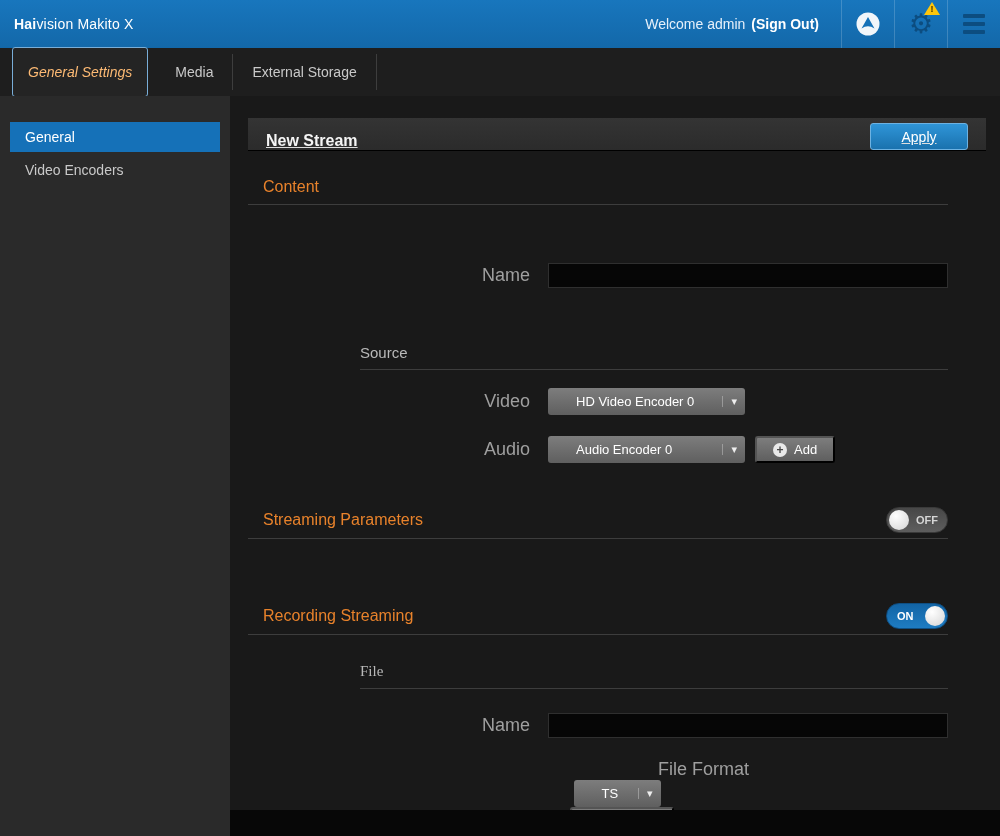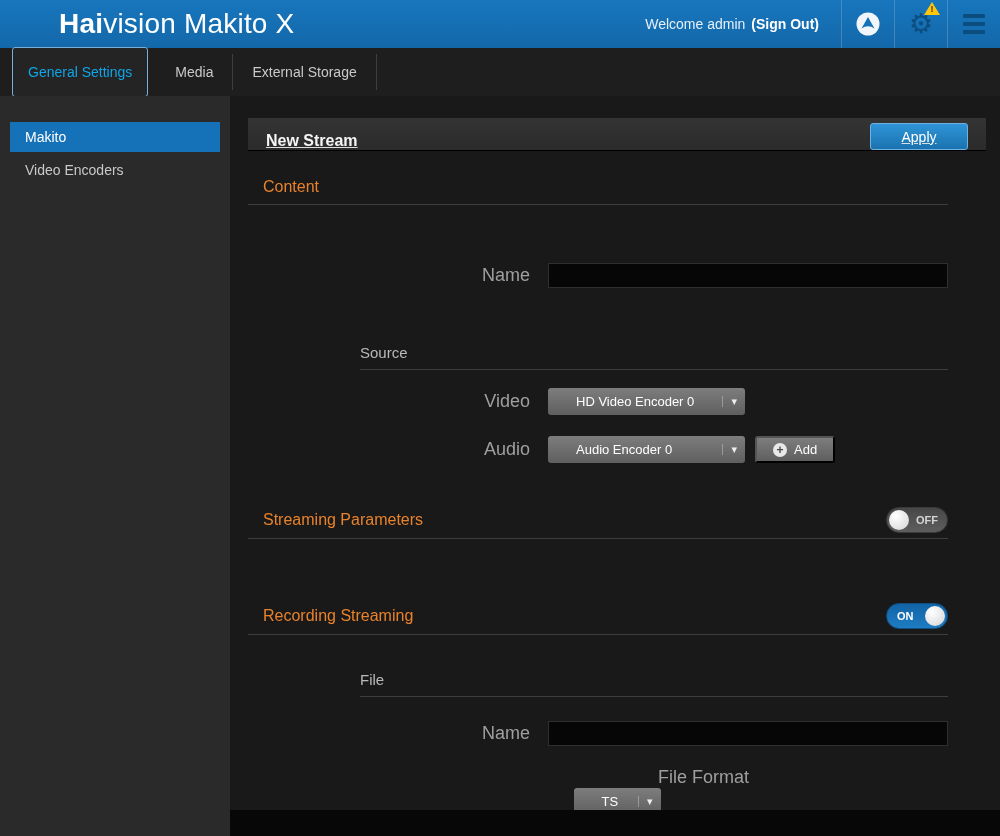--- a/index.html
+++ b/index.html
@@ -1,37 +1,37 @@
 <!DOCTYPE html>
 <html><head>
 <meta charset="utf-8">
 <style>
   *{margin:0;padding:0;box-sizing:border-box;}
   html,body{width:1000px;height:836px;}
   body{font-family:"Liberation Sans","DejaVu Sans",sans-serif;background:#191919;color:#ddd;overflow:hidden;}
 
   
   .topbar{height:48px;background:linear-gradient(#1876bd,#1368a9);display:flex;align-items:center;justify-content:space-between;padding-left:14px;}
-  .brand{color:#fff;font-size:28px;letter-spacing:.2px;white-space:pre;margin-left:45px;}
+  .brand{color:#fff;font-size:14px;letter-spacing:.2px;white-space:pre;}
   .brand .hai{font-weight:700;}
   .topbar-right{display:flex;align-items:center;height:100%;}
   .welcome{color:#e6f0fa;font-size:14px;margin-right:6px;}
   .signout{color:#fff;font-size:14px;font-weight:700;margin-right:22px;cursor:pointer;}
   .icon-cell{height:100%;width:53px;display:flex;align-items:center;justify-content:center;border-left:1px solid rgba(255,255,255,.18);cursor:pointer;position:relative;}
   .gear{font-size:27px;color:#0c4d80;line-height:1;}
   .warn{position:absolute;top:2px;right:7px;width:16px;height:14px;}
   .warn .tri{position:absolute;left:0;top:0;width:0;height:0;border-left:8px solid transparent;border-right:8px solid transparent;border-bottom:13px solid #ffc60a;}
   .warn .mark{position:absolute;left:0;top:2px;width:16px;text-align:center;font-size:9px;font-weight:700;color:#403000;z-index:1;}
   .burger{display:flex;flex-direction:column;gap:4px;}
   .burger i{display:block;width:22px;height:4px;background:#0c4d80;border-radius:1px;}
 
   
   .tabbar{height:48px;background:#1e1e1e;display:flex;align-items:center;padding:0 12px;}
   .tab{font-size:14px;color:#c9c9c9;cursor:pointer;}
-  .tab.active{border:1px solid #79aed8;border-radius:3px;color:#0ea5e9;background:#242424;padding:16px 15px;margin-right:8px;}
+  .tab.active{border:1px solid #79aed8;border-radius:3px;color:#fdba74;background:#242424;padding:16px 15px;margin-right:8px;font-style:italic;}
   .tab.plain{padding:10px 19px;border-right:1px solid #3e3e3e;}
 
   
   .page{display:flex;height:740px;}
   .sidebar{width:230px;background:#2a2a2a;padding-top:26px;flex-shrink:0;}
   .side-item{margin:0 10px 3px;padding:7px 15px;font-size:14px;color:#c9c9c9;cursor:pointer;}
   .side-item.active{background:#1571b8;color:#fff;}
   .main{flex:1;display:flex;flex-direction:column;background:#191919;}
   .main-inner{flex:1;padding:22px 14px 0 18px;overflow:hidden;}
   .main-footer{height:26px;background:#070707;}
@@ -46,21 +46,21 @@
   .content-title{margin-top:28px;}
   .rule{border:none;border-top:1px solid #3d3d3d;height:0;margin-right:38px;margin-top:8px;}
   .sec-head{display:flex;align-items:center;justify-content:space-between;margin-right:38px;}
   .sec-head.streaming{margin-top:44px;}
   .sec-head.recording{margin-top:64px;}
   .sec-head + .rule{margin-top:5px;}
 
   .subsec{margin-left:112px;}
   .subsec .sub-title{color:#b9b9b9;font-size:15px;font-weight:400;}
   .subsec-source{margin-top:56px;}
-  .subsec-file{margin-top:36px;}
+  .subsec-file{margin-top:28px;font-family:Liberation Serif, serif;}
 
   
   .row{display:flex;align-items:center;}
   .flabel{width:282px;text-align:right;color:#9f9f9f;font-size:18px;flex-shrink:0;margin-right:18px;}
   .tinput{width:400px;height:25px;background:#060606;border:1px solid #2f2f2f;color:#e0e0e0;padding:0 6px;font-size:13px;font-family:inherit;outline:none;}
   .row-name{margin-top:58px;}
   .row-video{margin-top:18px;}
   .row-audio{margin-top:21px;}
   .row-fname{margin-top:24px;}
   .row-format{margin-top:21px;flex-direction:column;}
@@ -112,21 +112,21 @@
 
 <div class="tabbar">
   <div class="tab active">General Settings</div>
   <div class="tab plain">Media</div>
   <div class="tab plain">External Storage</div>
 </div>
 
 <div class="page">
 
   <div class="sidebar">
-    <div class="side-item active">Makito</div>
+    <div class="side-item active">General</div>
     <div class="side-item">Video Encoders</div>
   </div>
 
   <div class="main">
     <div class="main-inner">
 
       <div class="stream-header">
         <span class="stream-title">New Stream</span>
         <button class="apply-btn">Apply</button>
       </div>

